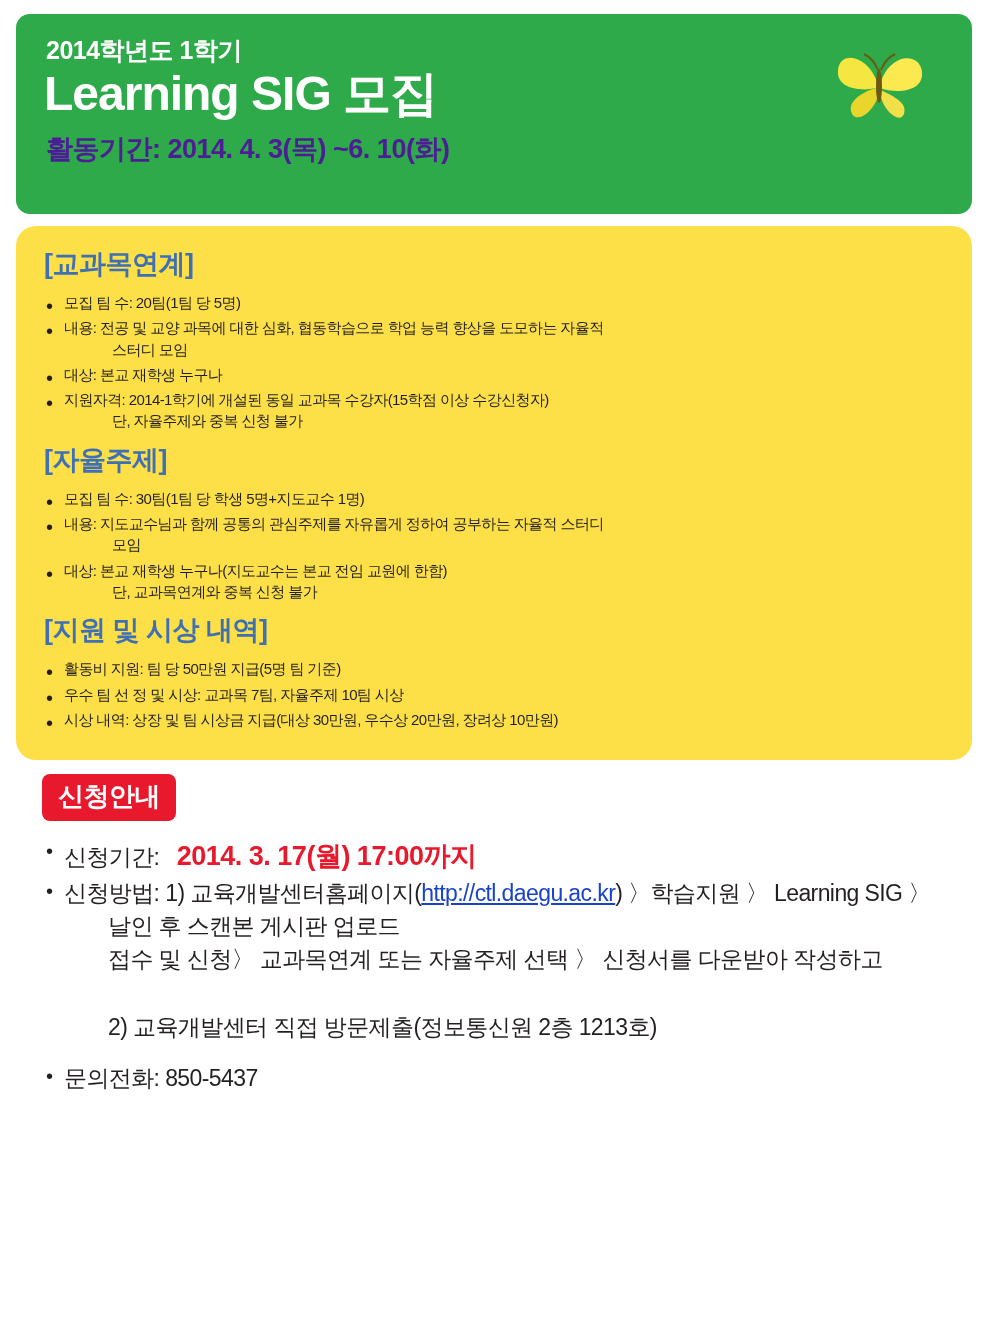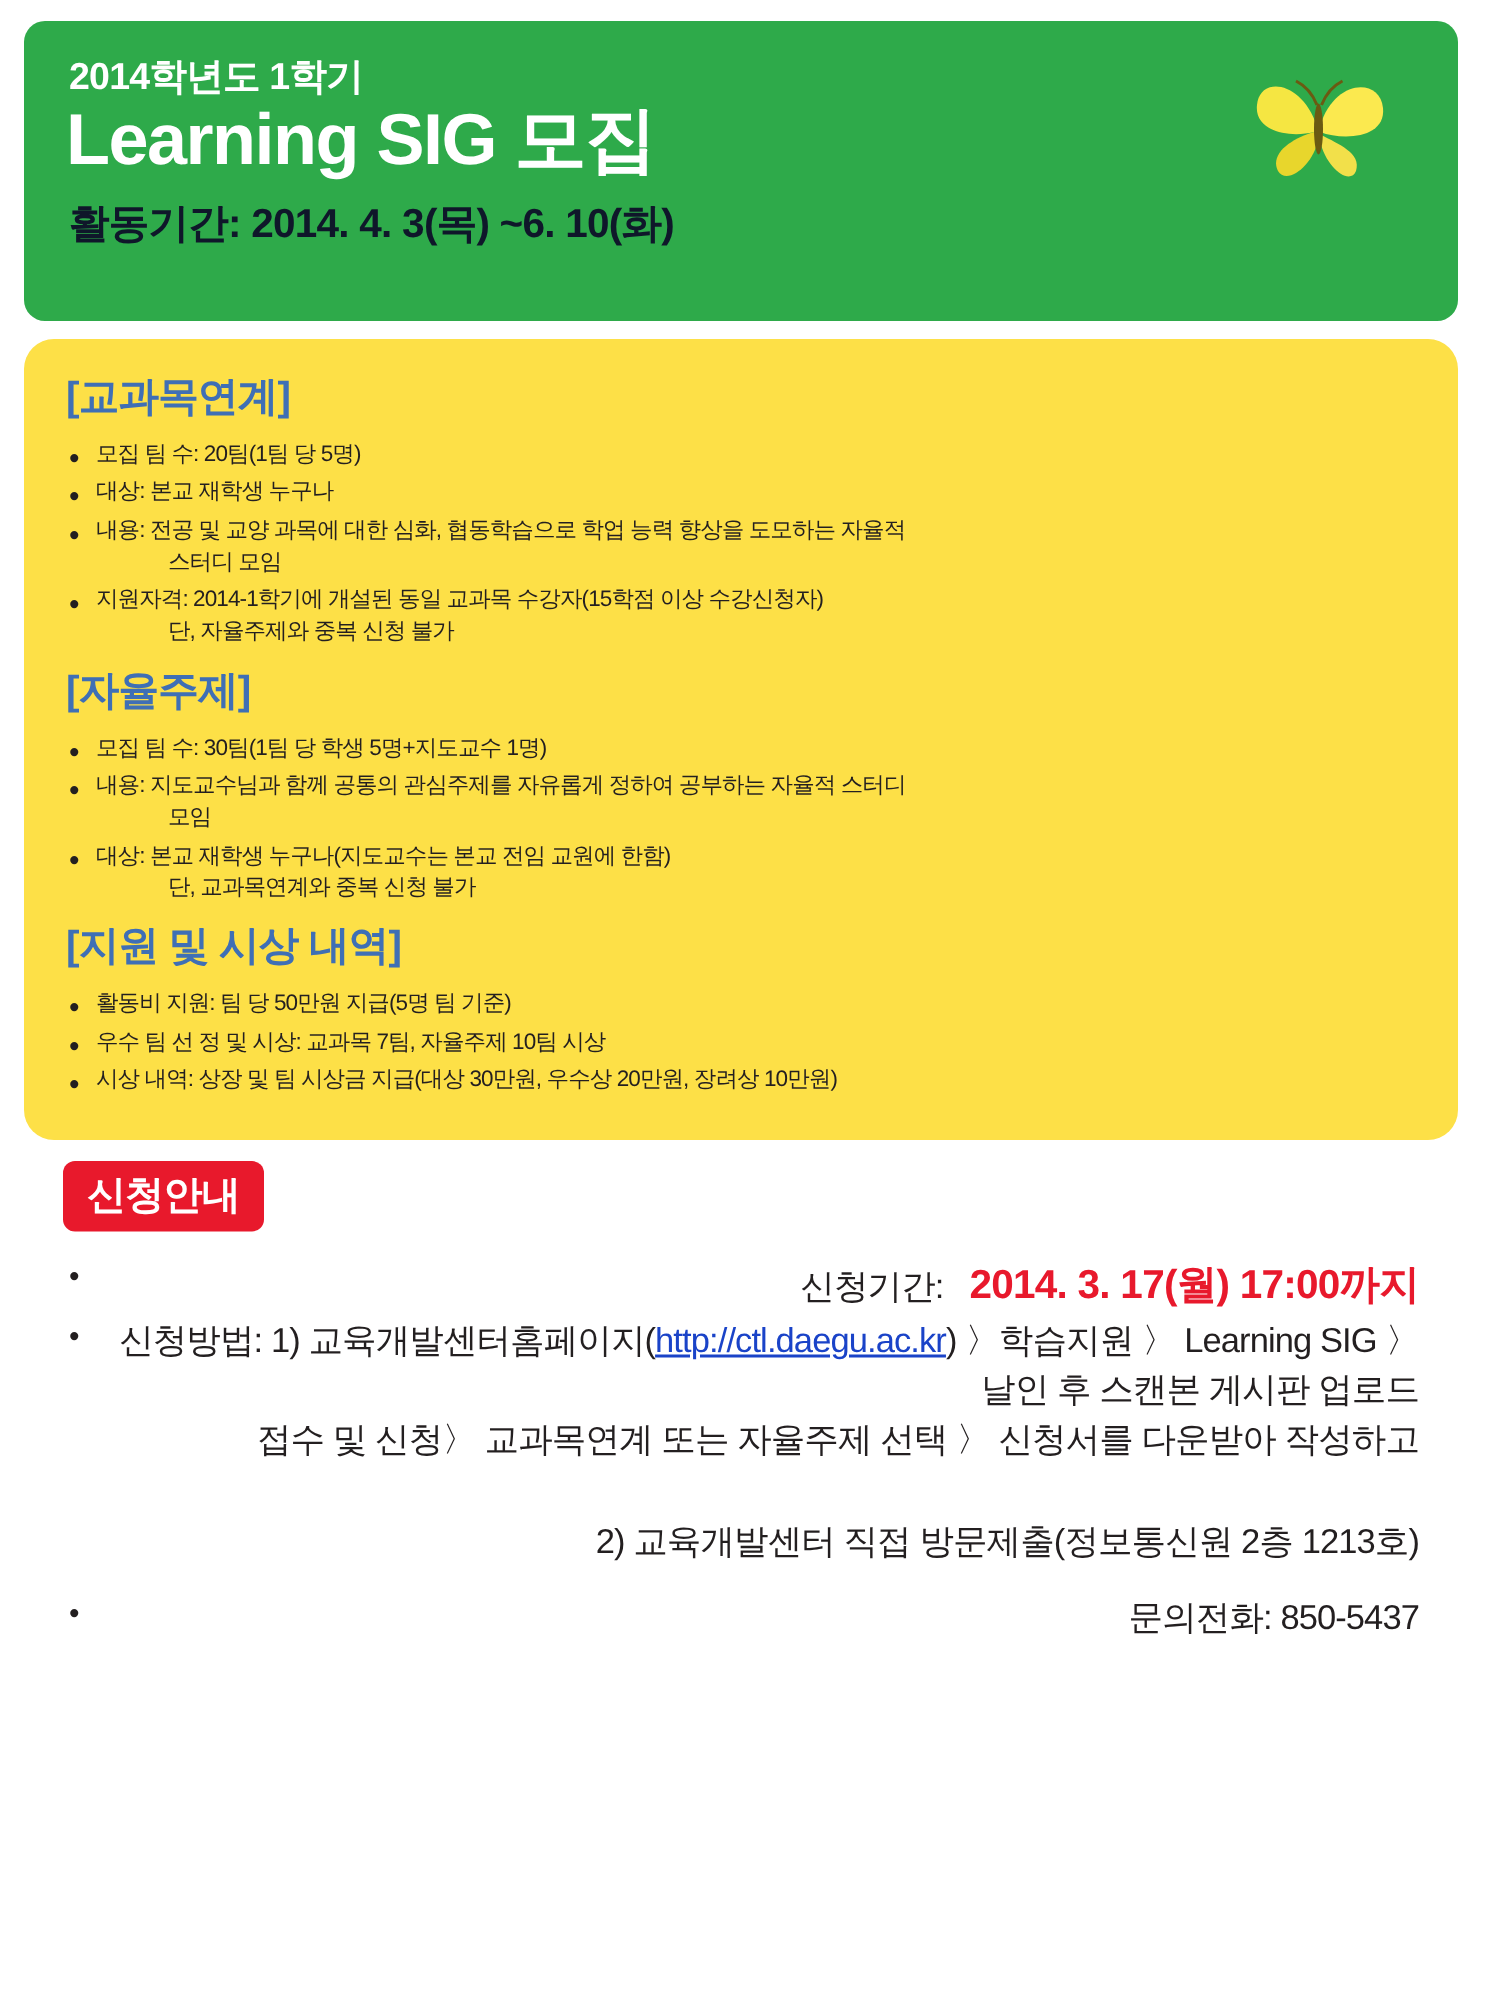--- a/index.html
+++ b/index.html
@@ -41,21 +41,21 @@
   }
   .header-title {
     color: #ffffff;
     font-size: 48px;
     font-weight: bold;
     letter-spacing: -1px;
     line-height: 1.05;
     margin: 2px 0 0 2px;
   }
   .header-period {
-    color: #0f172a;
+    color: #4c1d95;
     font-size: 27px;
     font-weight: bold;
     letter-spacing: -0.5px;
     margin: 12px 0 0 4px;
   }
   .butterfly {
     position: absolute;
     right: 44px;
     top: 30px;
     width: 96px;
@@ -118,21 +118,20 @@
     font-size: 26px;
     font-weight: bold;
     letter-spacing: -0.5px;
     border-radius: 8px;
     padding: 5px 16px 7px 16px;
     margin-bottom: 16px;
   }
   .apply ul.bullets > li {
     font-size: 23px;
     margin-bottom: 2px;
-    text-align: right;
   }
   .deadline {
     color: #e8192c;
     font-size: 27px;
     font-weight: bold;
     letter-spacing: -0.5px;
   }
   .link {
     color: #1a43c8;
     text-decoration: underline;
@@ -165,25 +164,25 @@
 
   <div class="panel">
 
     <div class="section">
       <div class="section-head">[교과목연계]</div>
       <ul class="bullets">
         <li>
           <span>모집 팀 수: 20팀(1팀 당 5명)</span>
         </li>
         <li>
-          <span>대상: 본교 재학생 누구나</span>
-        </li>
-        <li>
           <span>내용: 전공 및 교양 과목에 대한 심화, 협동학습으로 학업 능력 향상을 도모하는 자율적</span>
           <span class="sub-line">스터디 모임</span>
+        </li>
+        <li>
+          <span>대상: 본교 재학생 누구나</span>
         </li>
         <li>
           <span>지원자격: 2014-1학기에 개설된 동일 교과목 수강자(15학점 이상 수강신청자)</span>
           <span class="sub-line">단, 자율주제와 중복 신청 불가</span>
         </li>
       </ul>
     </div>
 
     <div class="section">
       <div class="section-head">[자율주제]</div>

